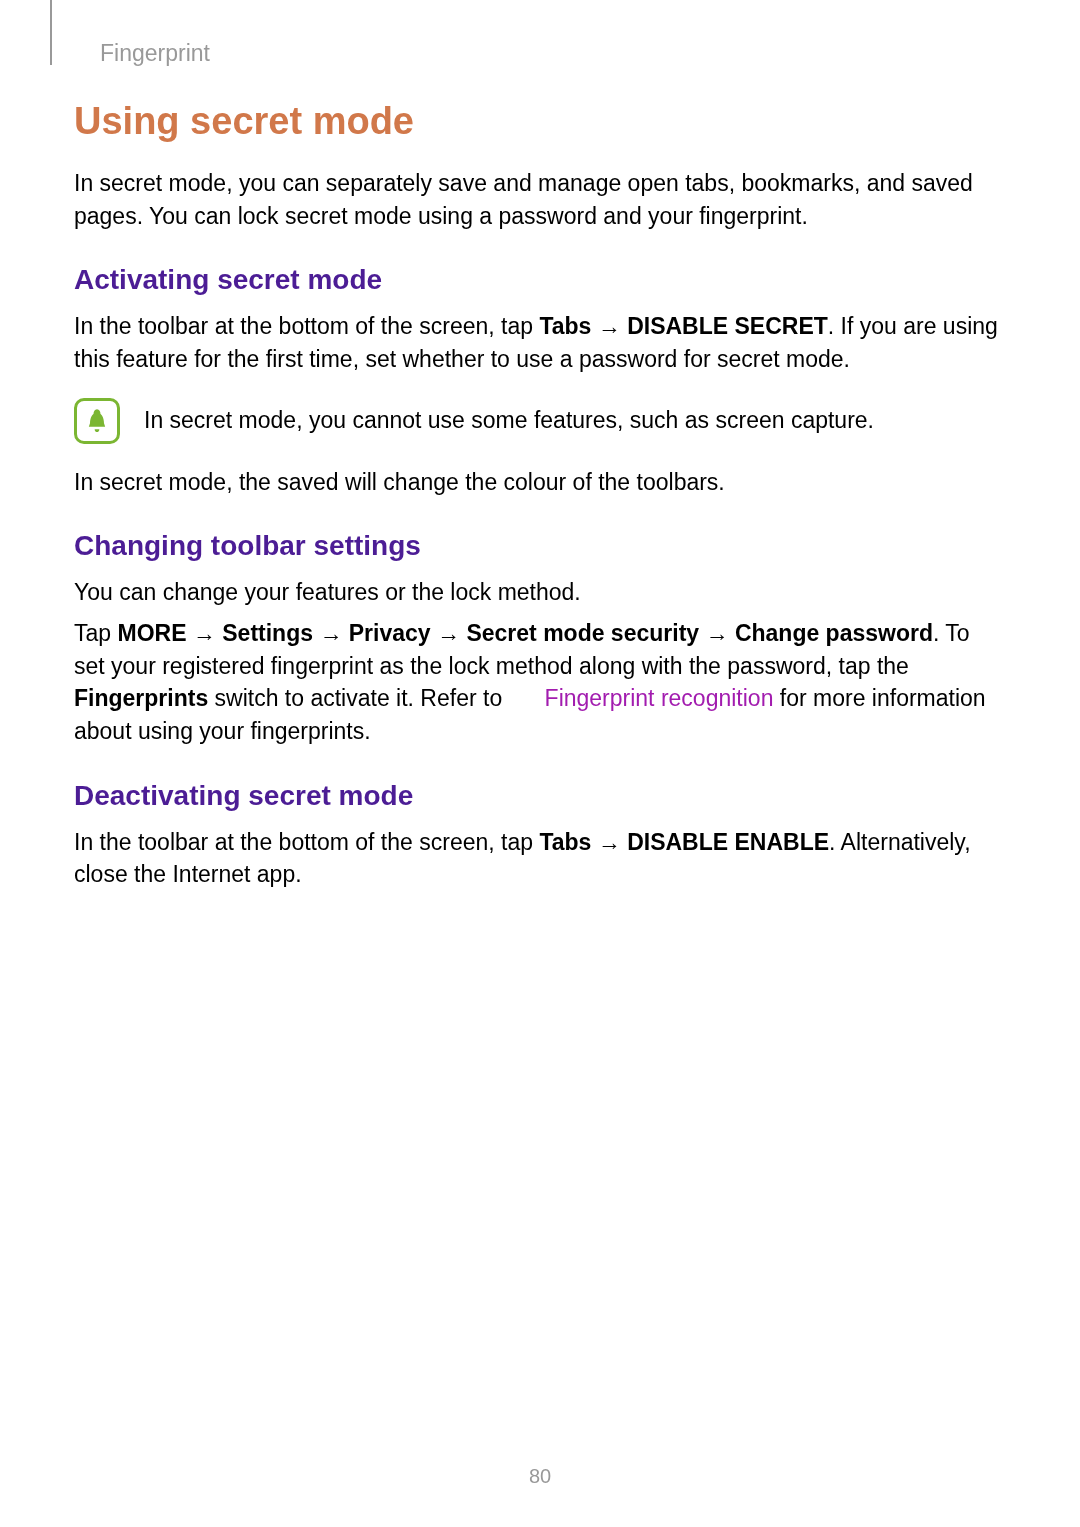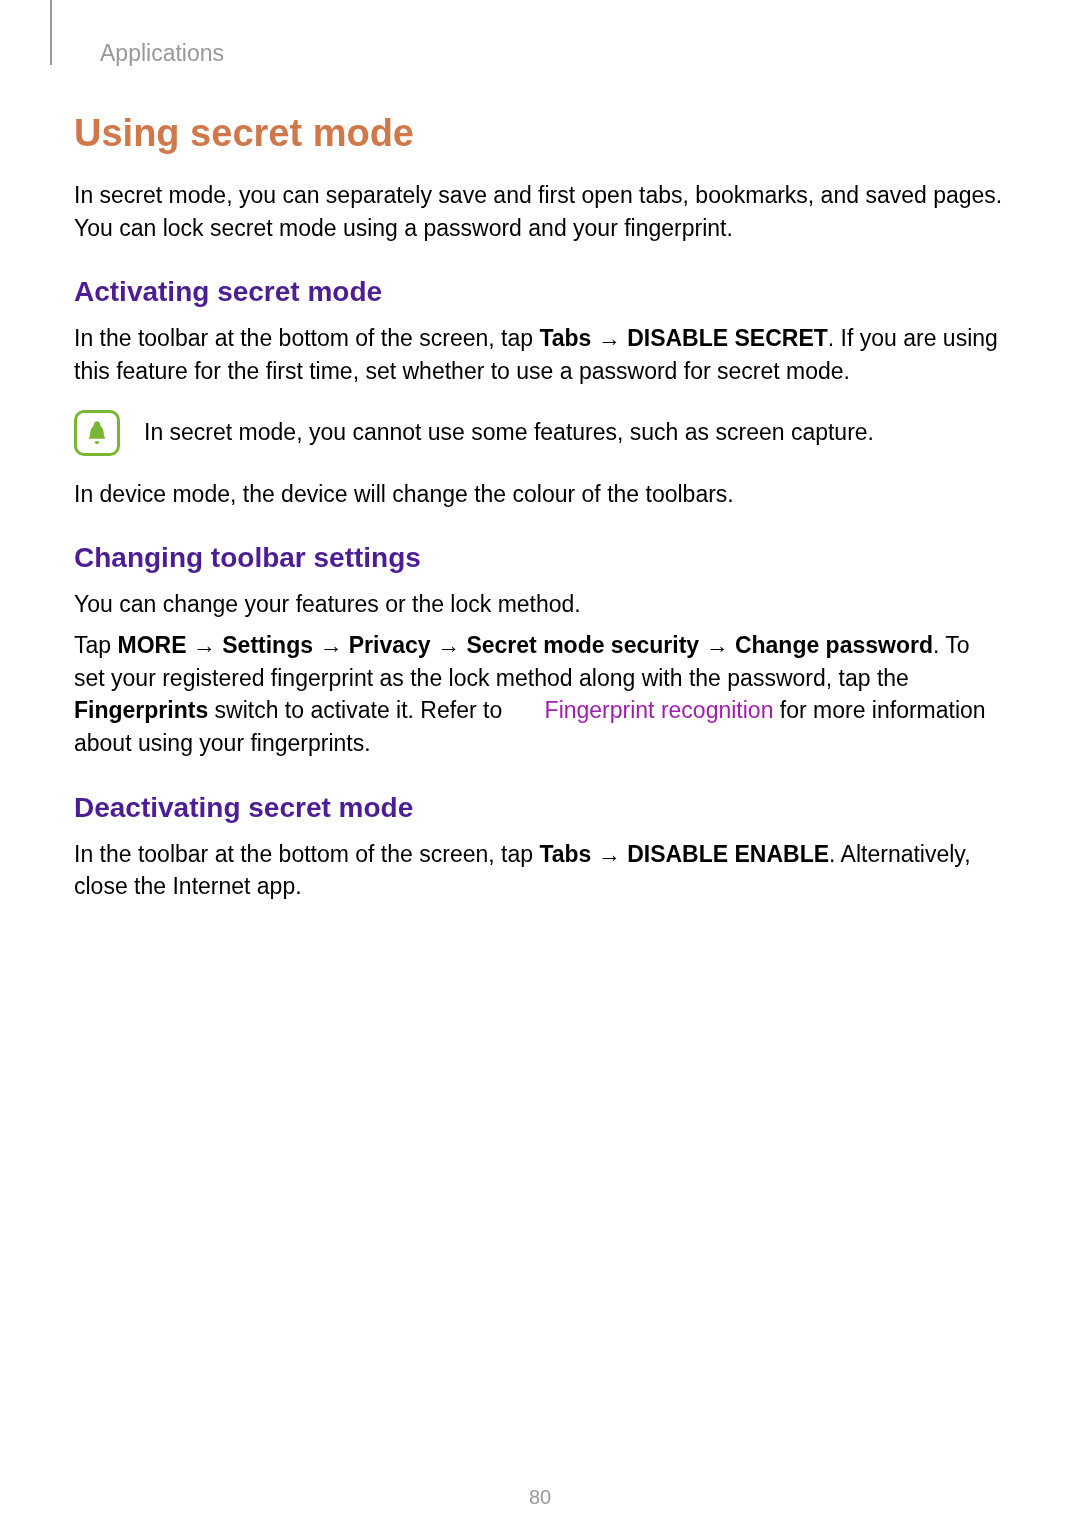--- a/index.html
+++ b/index.html
@@ -22,21 +22,21 @@
     .header-text {
       position: absolute;
       left: 100px;
       top: 40px;
       color: #999;
       font-size: 23px;
     }
     .content {
       position: absolute;
       left: 74px;
-      top: 112px;
+      top: 100px;
       width: 930px;
     }
     h1 {
       color: #d1784a;
       font-size: 38px;
       font-weight: 600;
       margin-bottom: 24px;
     }
     h2 {
       color: #4c1d95;
@@ -71,53 +71,53 @@
       margin-right: 24px;
     }
     .note-icon svg { width: 28px; height: 28px; }
     .note-text {
       font-size: 23px;
       color: #000;
       line-height: 1.42;
     }
     .page-number {
       position: absolute;
-      bottom: 18px;
+      bottom: 39px;
       left: 0;
       width: 100%;
       text-align: center;
       color: #999;
       font-size: 20px;
     }
   </style>
 </head>
 <body>
 
 <div class="header-line"></div>
-<div class="header-text">Applications</div>
+<div class="header-text">Fingerprint</div>
 
 <div class="content">
   <h1>Using secret mode</h1>
-  <p>In secret mode, you can separately save and first open tabs, bookmarks, and saved pages. You can lock secret mode using a password and your fingerprint.</p>
+  <p>In secret mode, you can separately save and manage open tabs, bookmarks, and saved pages. You can lock secret mode using a password and your fingerprint.</p>
 
   <h2>Activating secret mode</h2>
   <p>
     <span>In the toolbar at the bottom of the screen, tap </span><span class="bold">Tabs</span><span> → </span><span class="bold">DISABLE SECRET</span><span>. If you are using this feature for the first time, set whether to use a password for secret mode.</span>
   </p>
 
   <div class="note-row">
     <div class="note-icon">
       <svg viewBox="0 0 24 24" fill="#7bb632">
           <path d="M12 2 C10 2 9 4 9 6 C9 6 6 8 6 14 L5 17 L19 17 L18 14 C18 8 15 6 15 6 C15 4 14 2 12 2 Z M10 19 C10 20.5 10.8 21.5 12 21.5 C13.2 21.5 14 20.5 14 19 Z"></path>
         </svg>
     </div>
     <div class="note-text">In secret mode, you cannot use some features, such as screen capture.</div>
   </div>
 
-  <p>In device mode, the device will change the colour of the toolbars.</p>
+  <p>In secret mode, the saved will change the colour of the toolbars.</p>
 
   <h2>Changing toolbar settings</h2>
   <p>You can change your features or the lock method.</p>
   <p>
     <span>Tap </span><span class="bold">MORE</span><span> → </span><span class="bold">Settings</span><span> → </span><span class="bold">Privacy</span><span> → </span><span class="bold">Secret mode security</span><span> → </span><span class="bold">Change password</span><span>. To set your registered fingerprint as the lock method along with the password, tap the </span><span class="bold">Fingerprints</span><span> switch to activate it. Refer to </span><span class="link">Fingerprint recognition</span><span> for more information about using your fingerprints.</span>
   </p>
 
   <h2>Deactivating secret mode</h2>
   <p>
     <span>In the toolbar at the bottom of the screen, tap </span><span class="bold">Tabs</span><span> → </span><span class="bold">DISABLE ENABLE</span><span>. Alternatively, close the Internet app.</span>

